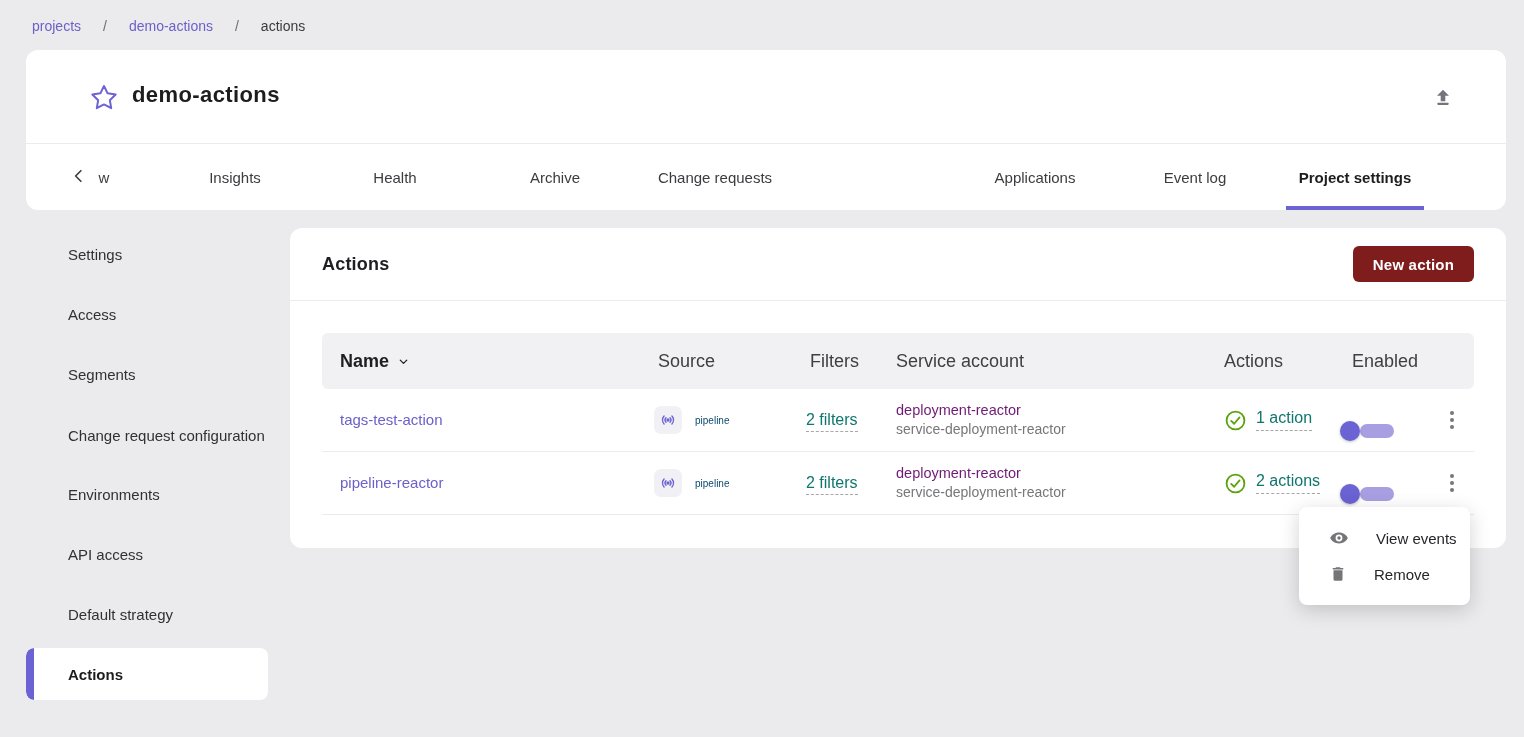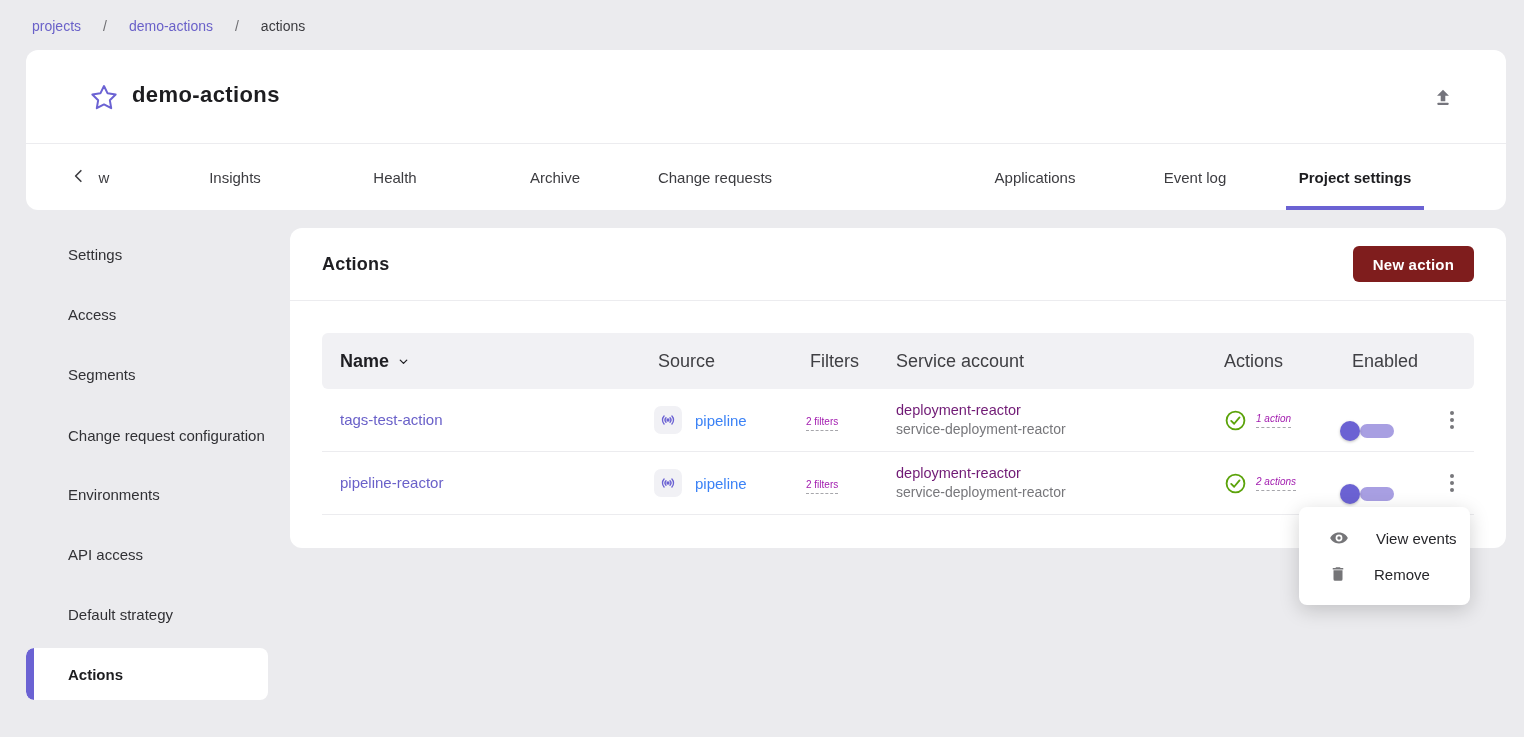--- a/index.html
+++ b/index.html
@@ -60,27 +60,27 @@
   .th.c-filters { padding-left:10px; }
   .th.c-sa { padding-left:6px; }
   .th.c-actions { padding-left:4px; }
   .th.c-enabled { padding-left:22px; }
 
   .trow { height:63px; border-bottom:1px solid #ececef; }
   .cell-name { padding-left:18px; }
   .cell-name a { color:#6a61c9; font-size:15px; text-decoration:none; cursor:pointer; }
   .cell-source { padding-left:14px; display:flex; align-items:center; gap:13px; }
   .signal-badge { width:28px; height:28px; border-radius:7px; background:#f1f1f5; display:flex; align-items:center; justify-content:center; }
-  .source-label { color:#3b82f6; font-size:15px; cursor:pointer; }
+  .source-label { color:#0c4a6e; font-size:10px; cursor:pointer; }
   .cell-filters { padding-left:6px; }
-  .dashed-tip { font-size:10px; color:#a21caf; border-bottom:1.5px dashed #a6a6ab; padding-bottom:3px; cursor:default; }
+  .dashed-tip { font-size:16px; color:#0f766e; border-bottom:1.5px dashed #a6a6ab; padding-bottom:3px; cursor:default; }
   .cell-sa { padding-left:6px; line-height:19px; }
   .cell-sa .sa-name { color:#701a75; font-size:14.5px; cursor:pointer; }
   .cell-sa .sa-sub { color:#77777b; font-size:14px; }
-  .cell-actions { padding-left:4px; display:flex; align-items:center; gap:9px;font-style:italic; }
+  .cell-actions { padding-left:4px; display:flex; align-items:center; gap:9px; }
   .cell-enabled { padding-left:30px; }
   .cell-menu { display:flex; justify-content:center; }
   .kebab { width:24px; height:30px; display:flex; flex-direction:column; align-items:center; justify-content:center; gap:3px; cursor:pointer; }
   .kebab i { width:4px; height:4px; border-radius:50%; background:#77777b; }
 
   
   .toggle { position:relative; width:40px; height:22px; cursor:pointer; }
   .toggle .track { position:absolute; left:0; top:4px; width:34px; height:14px; border-radius:7px; background:#a89fe2; }
   .toggle .thumb { position:absolute; right:0; top:1px; width:20px; height:20px; border-radius:50%; background:#6b62d3; box-shadow:0 1px 3px rgba(0,0,0,0.25); }
 

